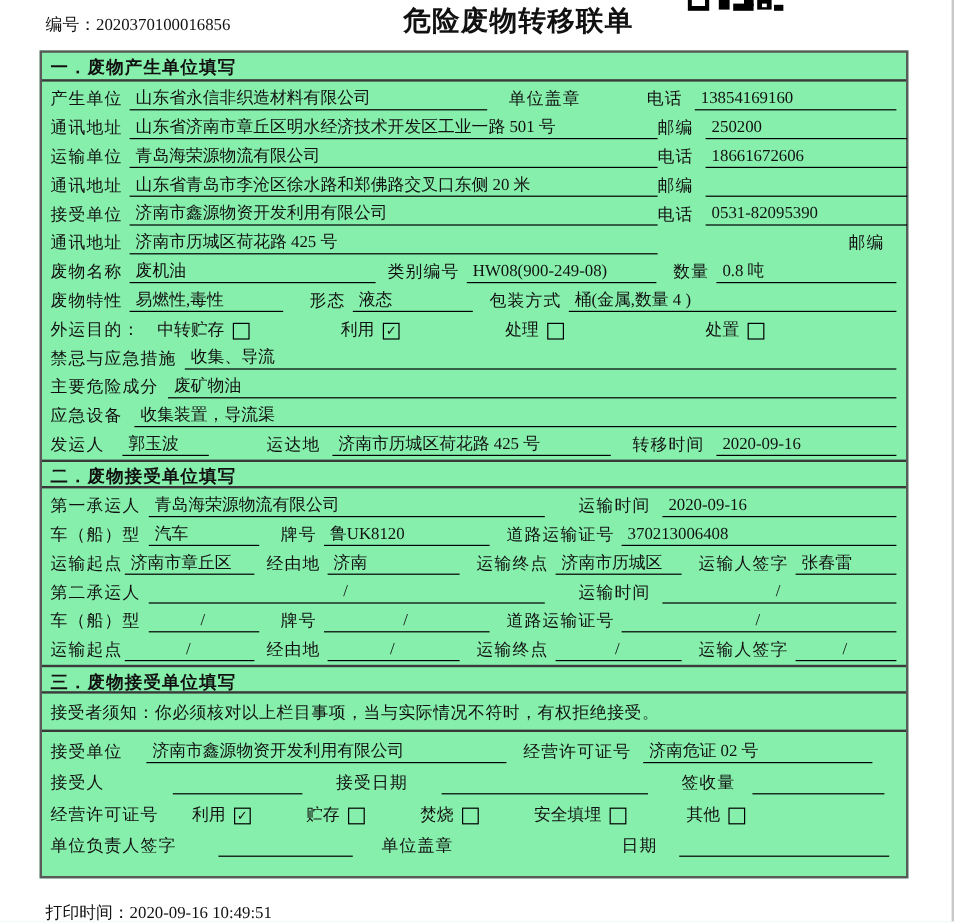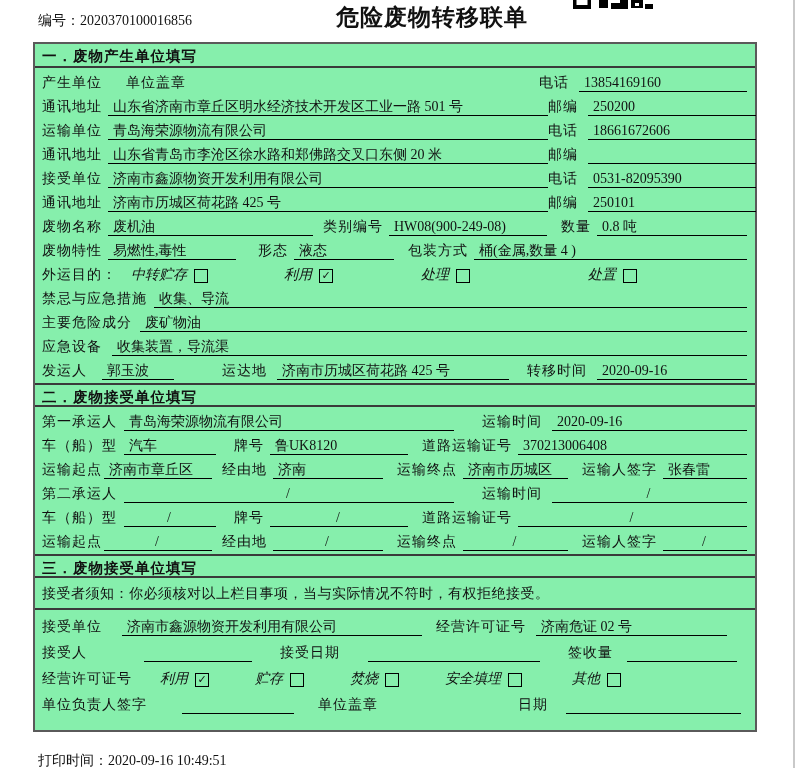--- a/index.html
+++ b/index.html
@@ -44,21 +44,21 @@
   .spacer{flex:1;}
   .ml6{margin-left:6px;}.ml10{margin-left:10px;}.ml14{margin-left:14px;}
   .ml18{margin-left:18px;}.ml22{margin-left:22px;}.ml28{margin-left:28px;}
   .ml40{margin-left:40px;}
   .cbx{
     display:inline-flex;align-items:center;justify-content:center;
     width:12px;height:12px;border:1.5px solid #000;box-sizing:content-box;
     font-size:11px;line-height:12px;margin-left:7px;position:relative;top:1px;
     font-family:"DejaVu Sans",sans-serif;
   }
-  .opt{display:inline-flex;align-items:center;font-style:italic;}
+  .opt{display:inline-flex;align-items:center;}
   .print-time{position:absolute;left:38px;top:752px;white-space:nowrap;}
 </style>
 </head>
 <body>
 
 <div class="page-edge"></div>
 
 <svg class="qr-frag" viewBox="0 0 80 10" xmlns="http://www.w3.org/2000/svg">
   <rect x="0" y="0" width="18" height="9" fill="#000"></rect>
   <rect x="3.5" y="0" width="11" height="5" fill="#fff"></rect>
@@ -75,20 +75,21 @@
 </div>
 
 <div class="doc-title">危险废物转移联单</div>
 
 <div class="form-table">
 
   <div class="sec-head">一．废物产生单位填写</div>
 
   <div class="row first">
     <span class="lbl" style="width:66px">产生单位</span>
+    <span class="val" style="width:298px">山东省永信非织造材料有限公司</span>
     <span class="lbl ml18">单位盖章</span>
     <span class="spacer"></span>
     <span class="lbl" style="width:40px">电话</span>
     <span class="val" style="width:168px">13854169160</span>
   </div>
 
   <div class="row">
     <span class="lbl" style="width:66px">通讯地址</span>
     <span class="val" style="width:440px">山东省济南市章丘区明水经济技术开发区工业一路 501 号</span>
     <span class="spacer"></span>
@@ -118,21 +119,20 @@
     <span class="spacer"></span>
     <span class="lbl" style="width:40px">电话</span>
     <span class="val" style="width:168px">0531-82095390</span>
   </div>
 
   <div class="row">
     <span class="lbl" style="width:66px">通讯地址</span>
     <span class="val" style="width:440px">济南市历城区荷花路 425 号</span>
     <span class="spacer"></span>
     <span class="lbl" style="width:40px">邮编</span>
-    <span class="val" style="width:168px">250101</span>
   </div>
 
   <div class="row">
     <span class="lbl" style="width:66px">废物名称</span>
     <span class="val" style="width:205px">废机油</span>
     <span class="lbl ml10">类别编号</span>
     <span class="val ml6" style="width:158px">HW08(900-249-08)</span>
     <span class="lbl ml14">数量</span>
     <span class="val grow ml6">0.8 吨</span>
   </div>

